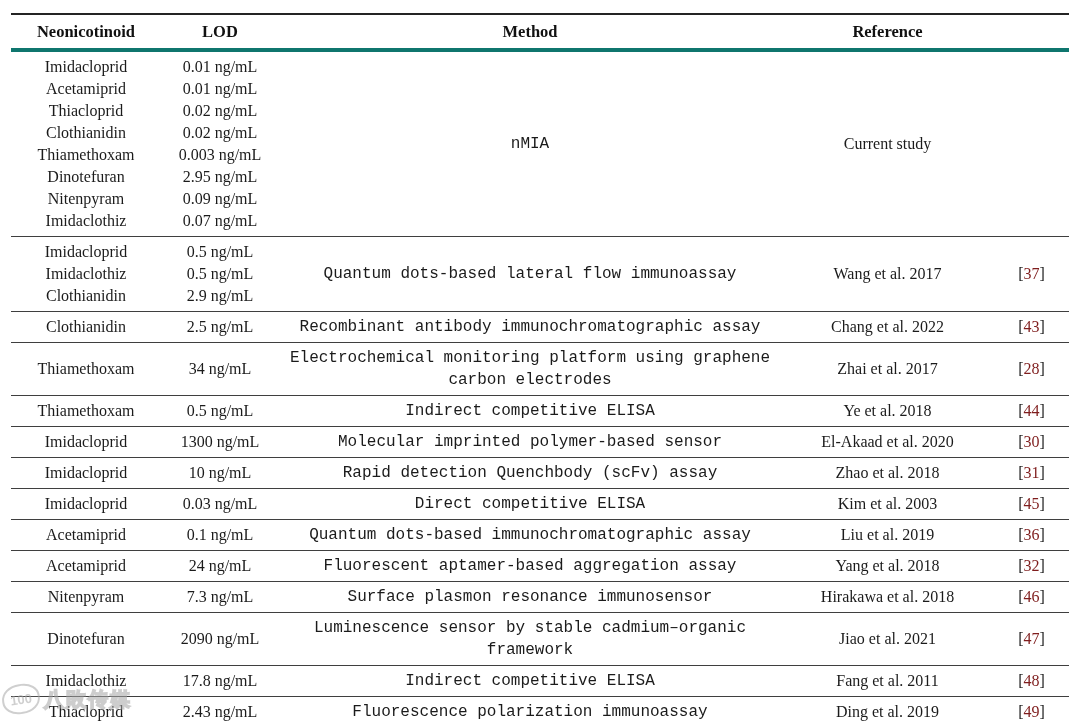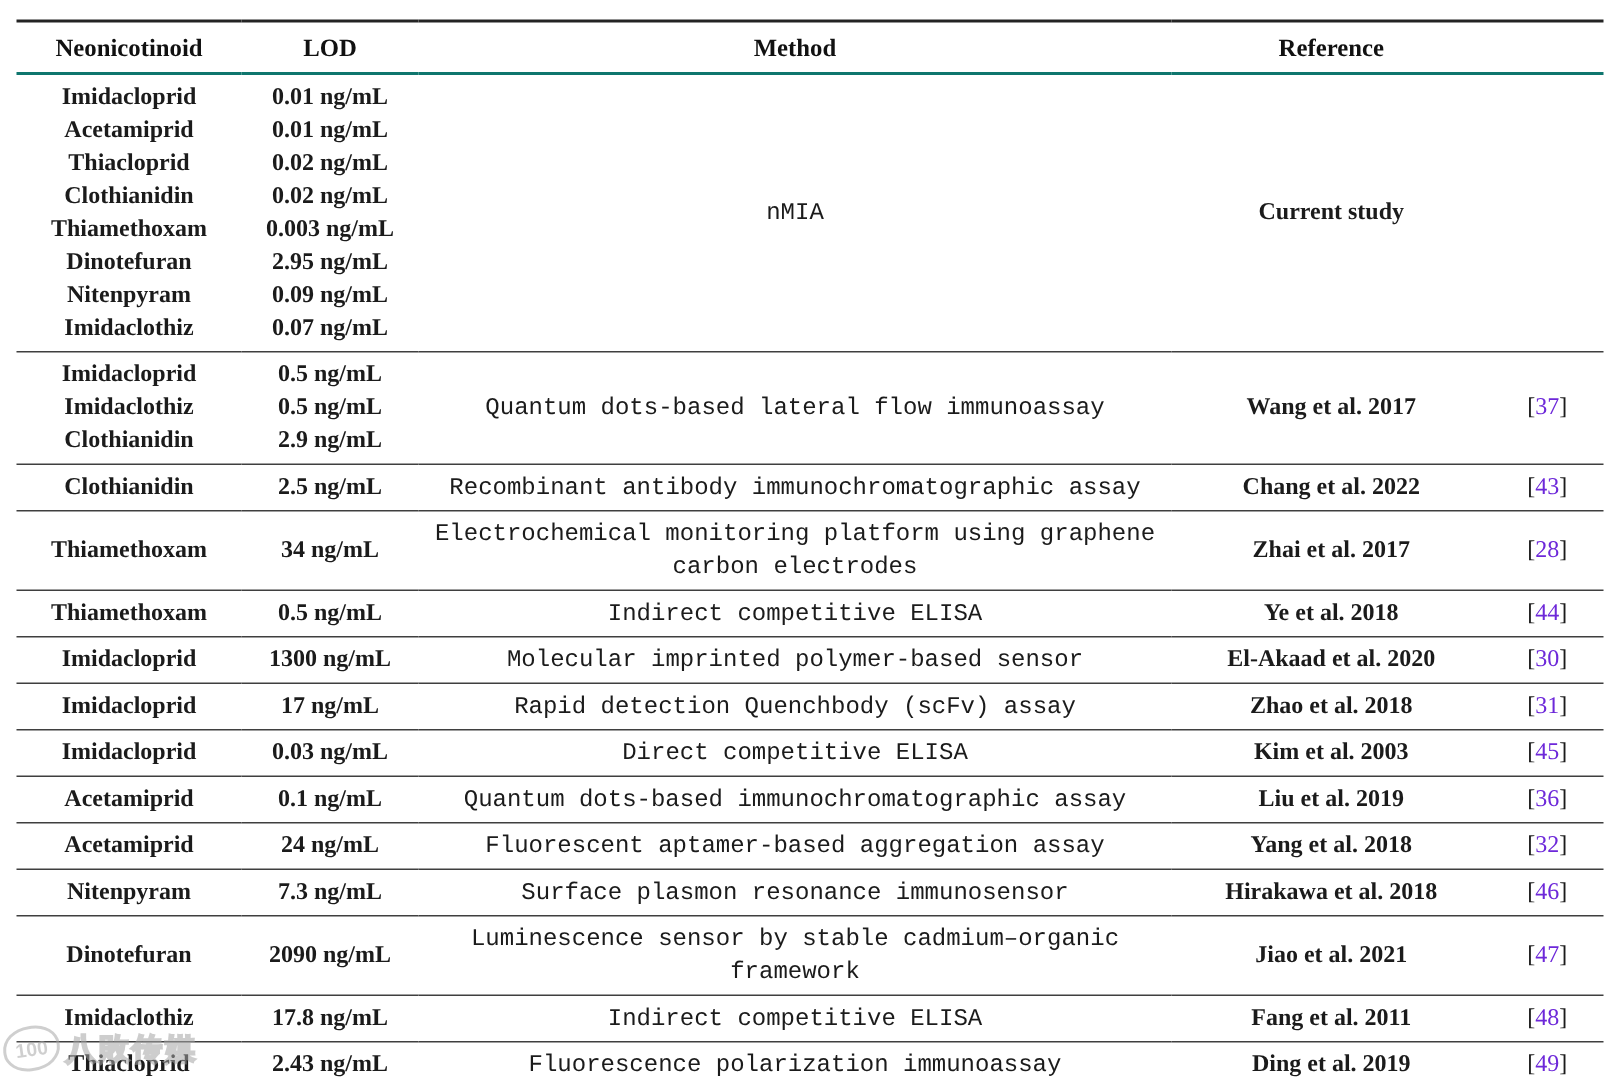--- a/index.html
+++ b/index.html
@@ -27,21 +27,21 @@
     border-top: 2.5px solid #242424;
     border-bottom: 3px solid #242424;
     font-size: 16px;
   }
   table.lod-table col.c1 { width: 150px; }
   table.lod-table col.c2 { width: 118px; }
   table.lod-table col.c3 { width: 502px; }
   table.lod-table col.c4 { width: 213px; }
   table.lod-table col.c5 { width: 75px; }
   thead tr {
-    border-bottom: 2px solid #0f766e;
+    border-bottom: 4px solid #0f766e;
   }
   thead th {
     font-weight: bold;
     font-size: 16.5px;
     text-align: center;
     padding: 7px 4px 6px 4px;
     color: #111111;
   }
   tbody tr {
     border-top: 1px solid #3f3f3f;
@@ -50,30 +50,29 @@
     border-top: none;
   }
   tbody td {
     text-align: center;
     vertical-align: middle;
     padding: 4px 6px;
   }
   .line {
     line-height: 22px;
     white-space: nowrap;
-    font-weight: bold;
   }
   .method {
     max-width: 492px;
     margin: 0 auto;
     line-height: 22px;
     font-family: Liberation Mono, monospace;
   }
   .ref-link {
-    color: #6d28d9;
+    color: #7f1d1d;
     text-decoration: none;
     cursor: pointer;
   }
   .bracket {
     color: #1b1b1b;
   }
   
   .watermark {
     position: absolute;
     left: 2px;
@@ -239,21 +238,21 @@
           <td>
             <div class="line">El-Akaad et al. 2020</div>
           </td>
           <td><span class="bracket">[</span><a class="ref-link">30</a><span class="bracket">]</span></td>
         </tr>
         <tr>
           <td>
             <div class="line">Imidacloprid</div>
           </td>
           <td>
-            <div class="line">17 ng/mL</div>
+            <div class="line">10 ng/mL</div>
           </td>
           <td>
             <div class="method">Rapid detection Quenchbody (scFv) assay</div>
           </td>
           <td>
             <div class="line">Zhao et al. 2018</div>
           </td>
           <td><span class="bracket">[</span><a class="ref-link">31</a><span class="bracket">]</span></td>
         </tr>
         <tr>

